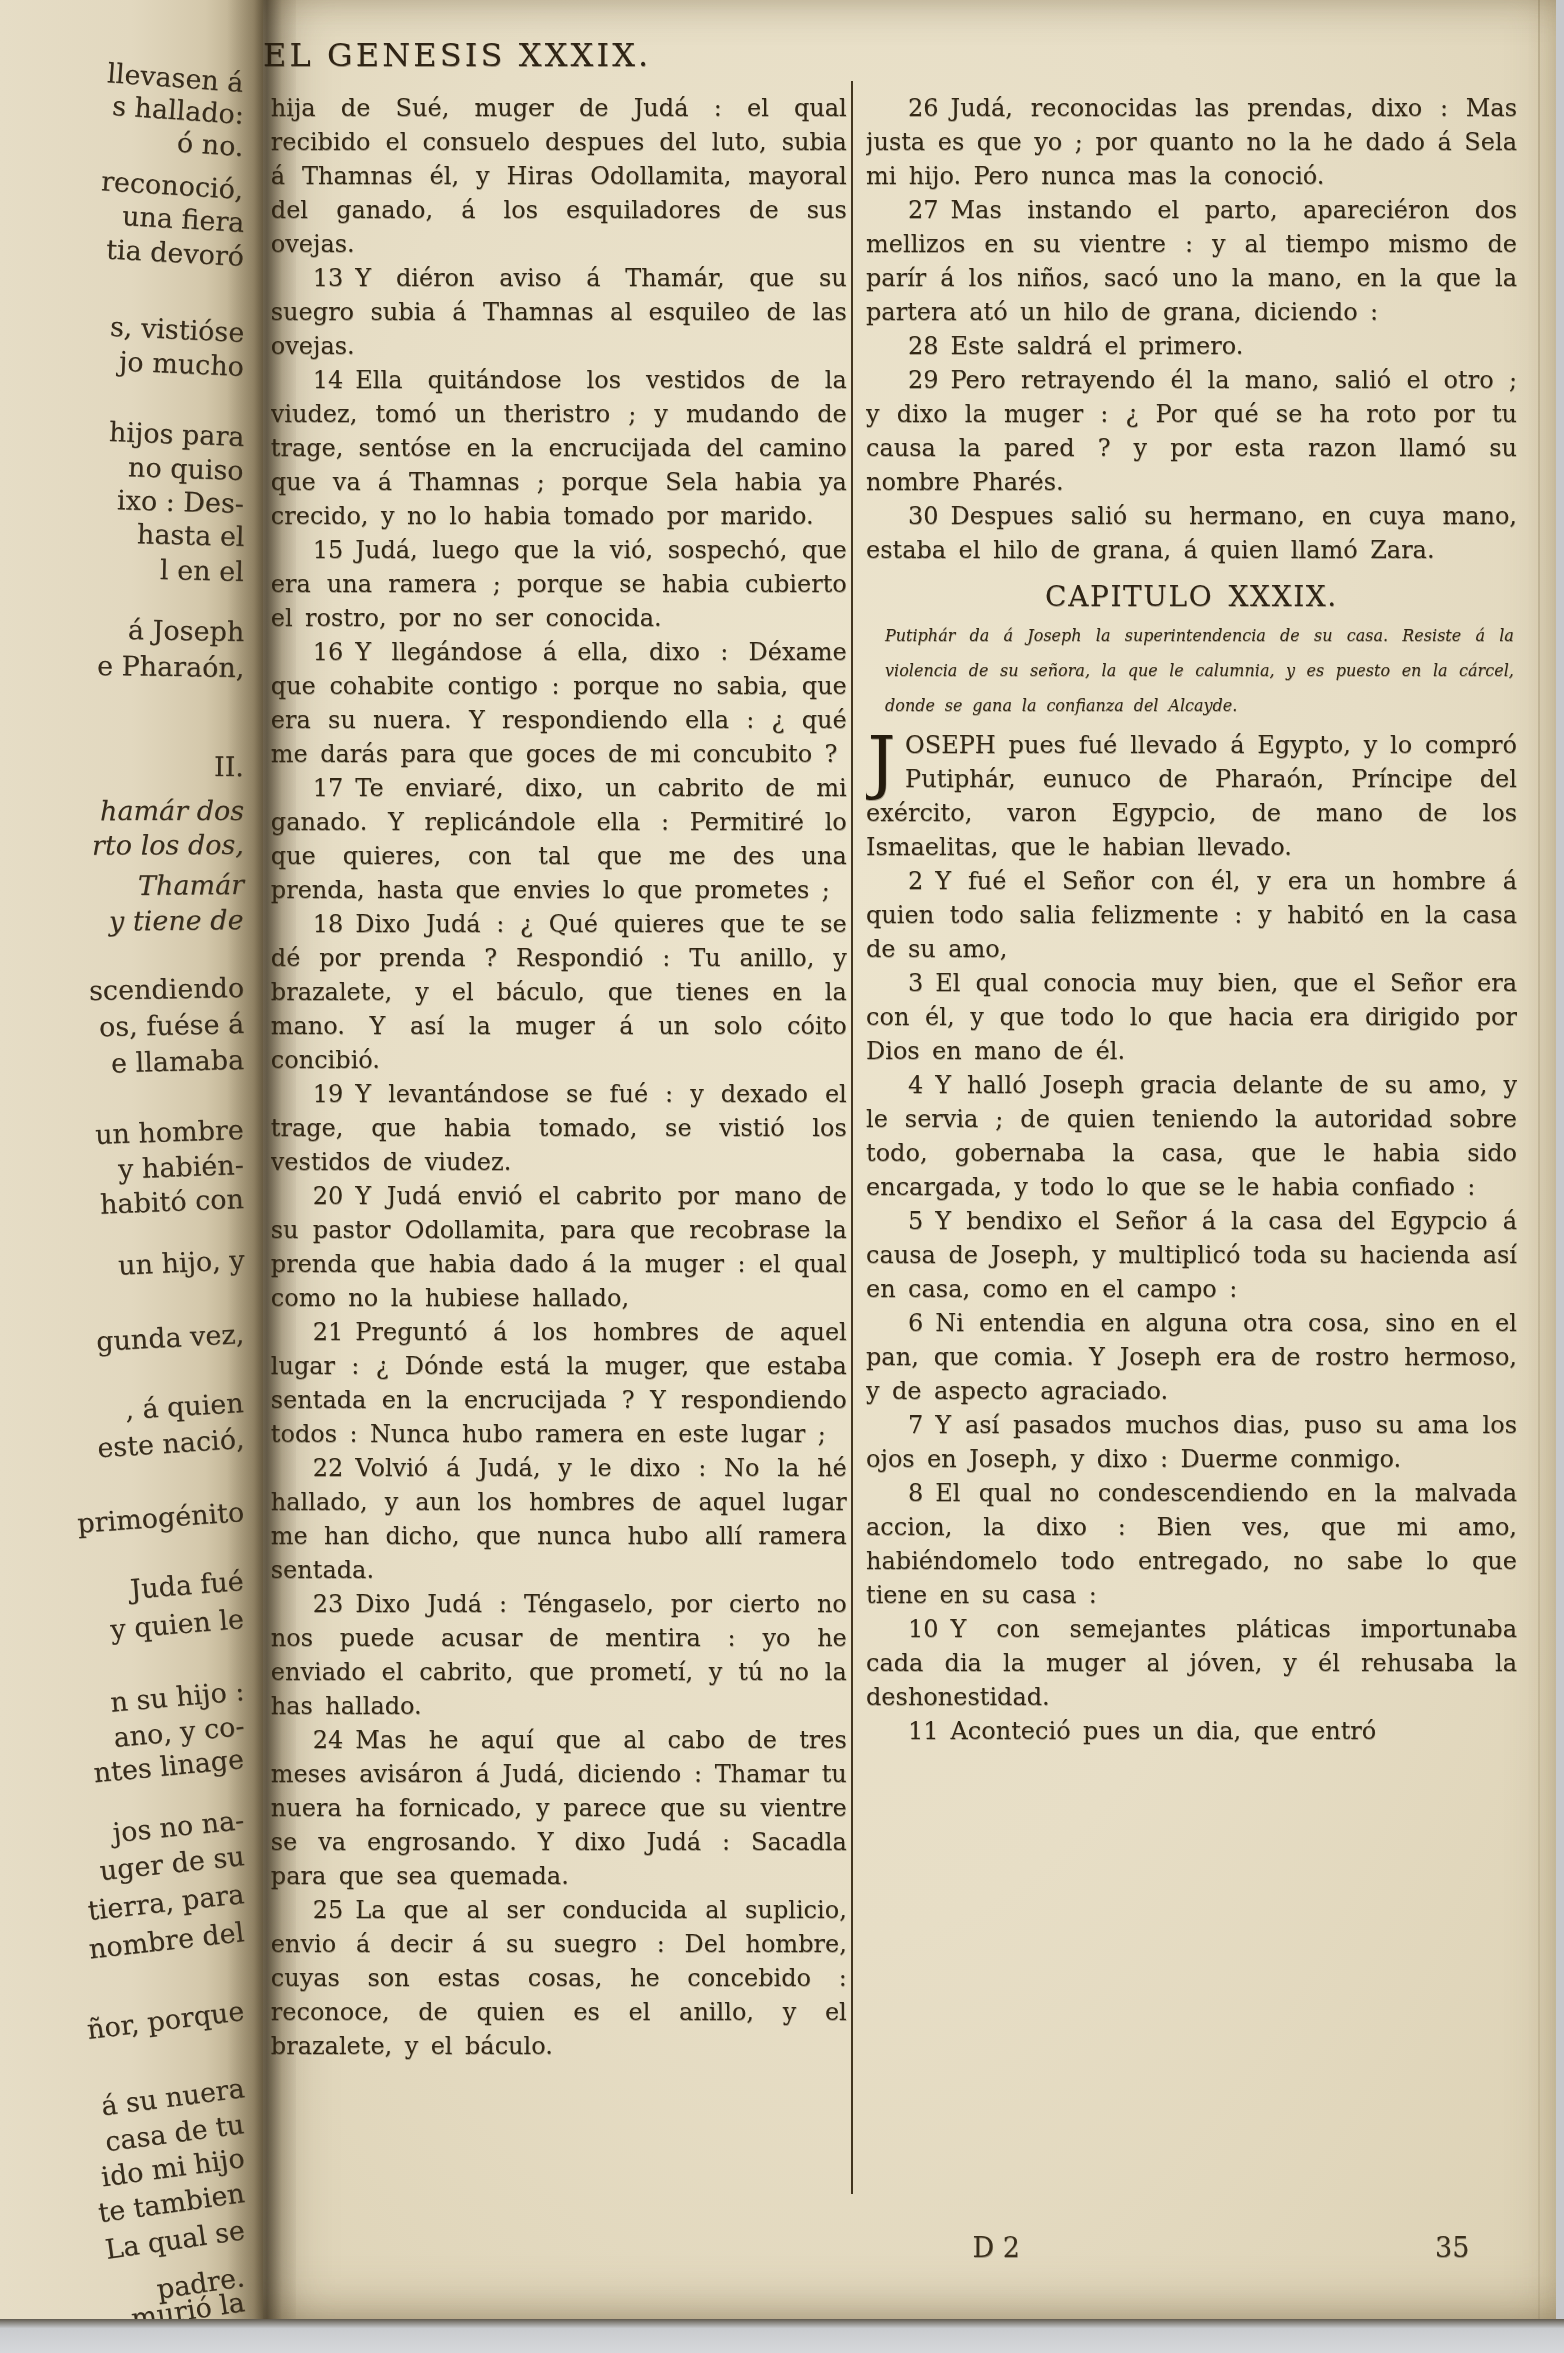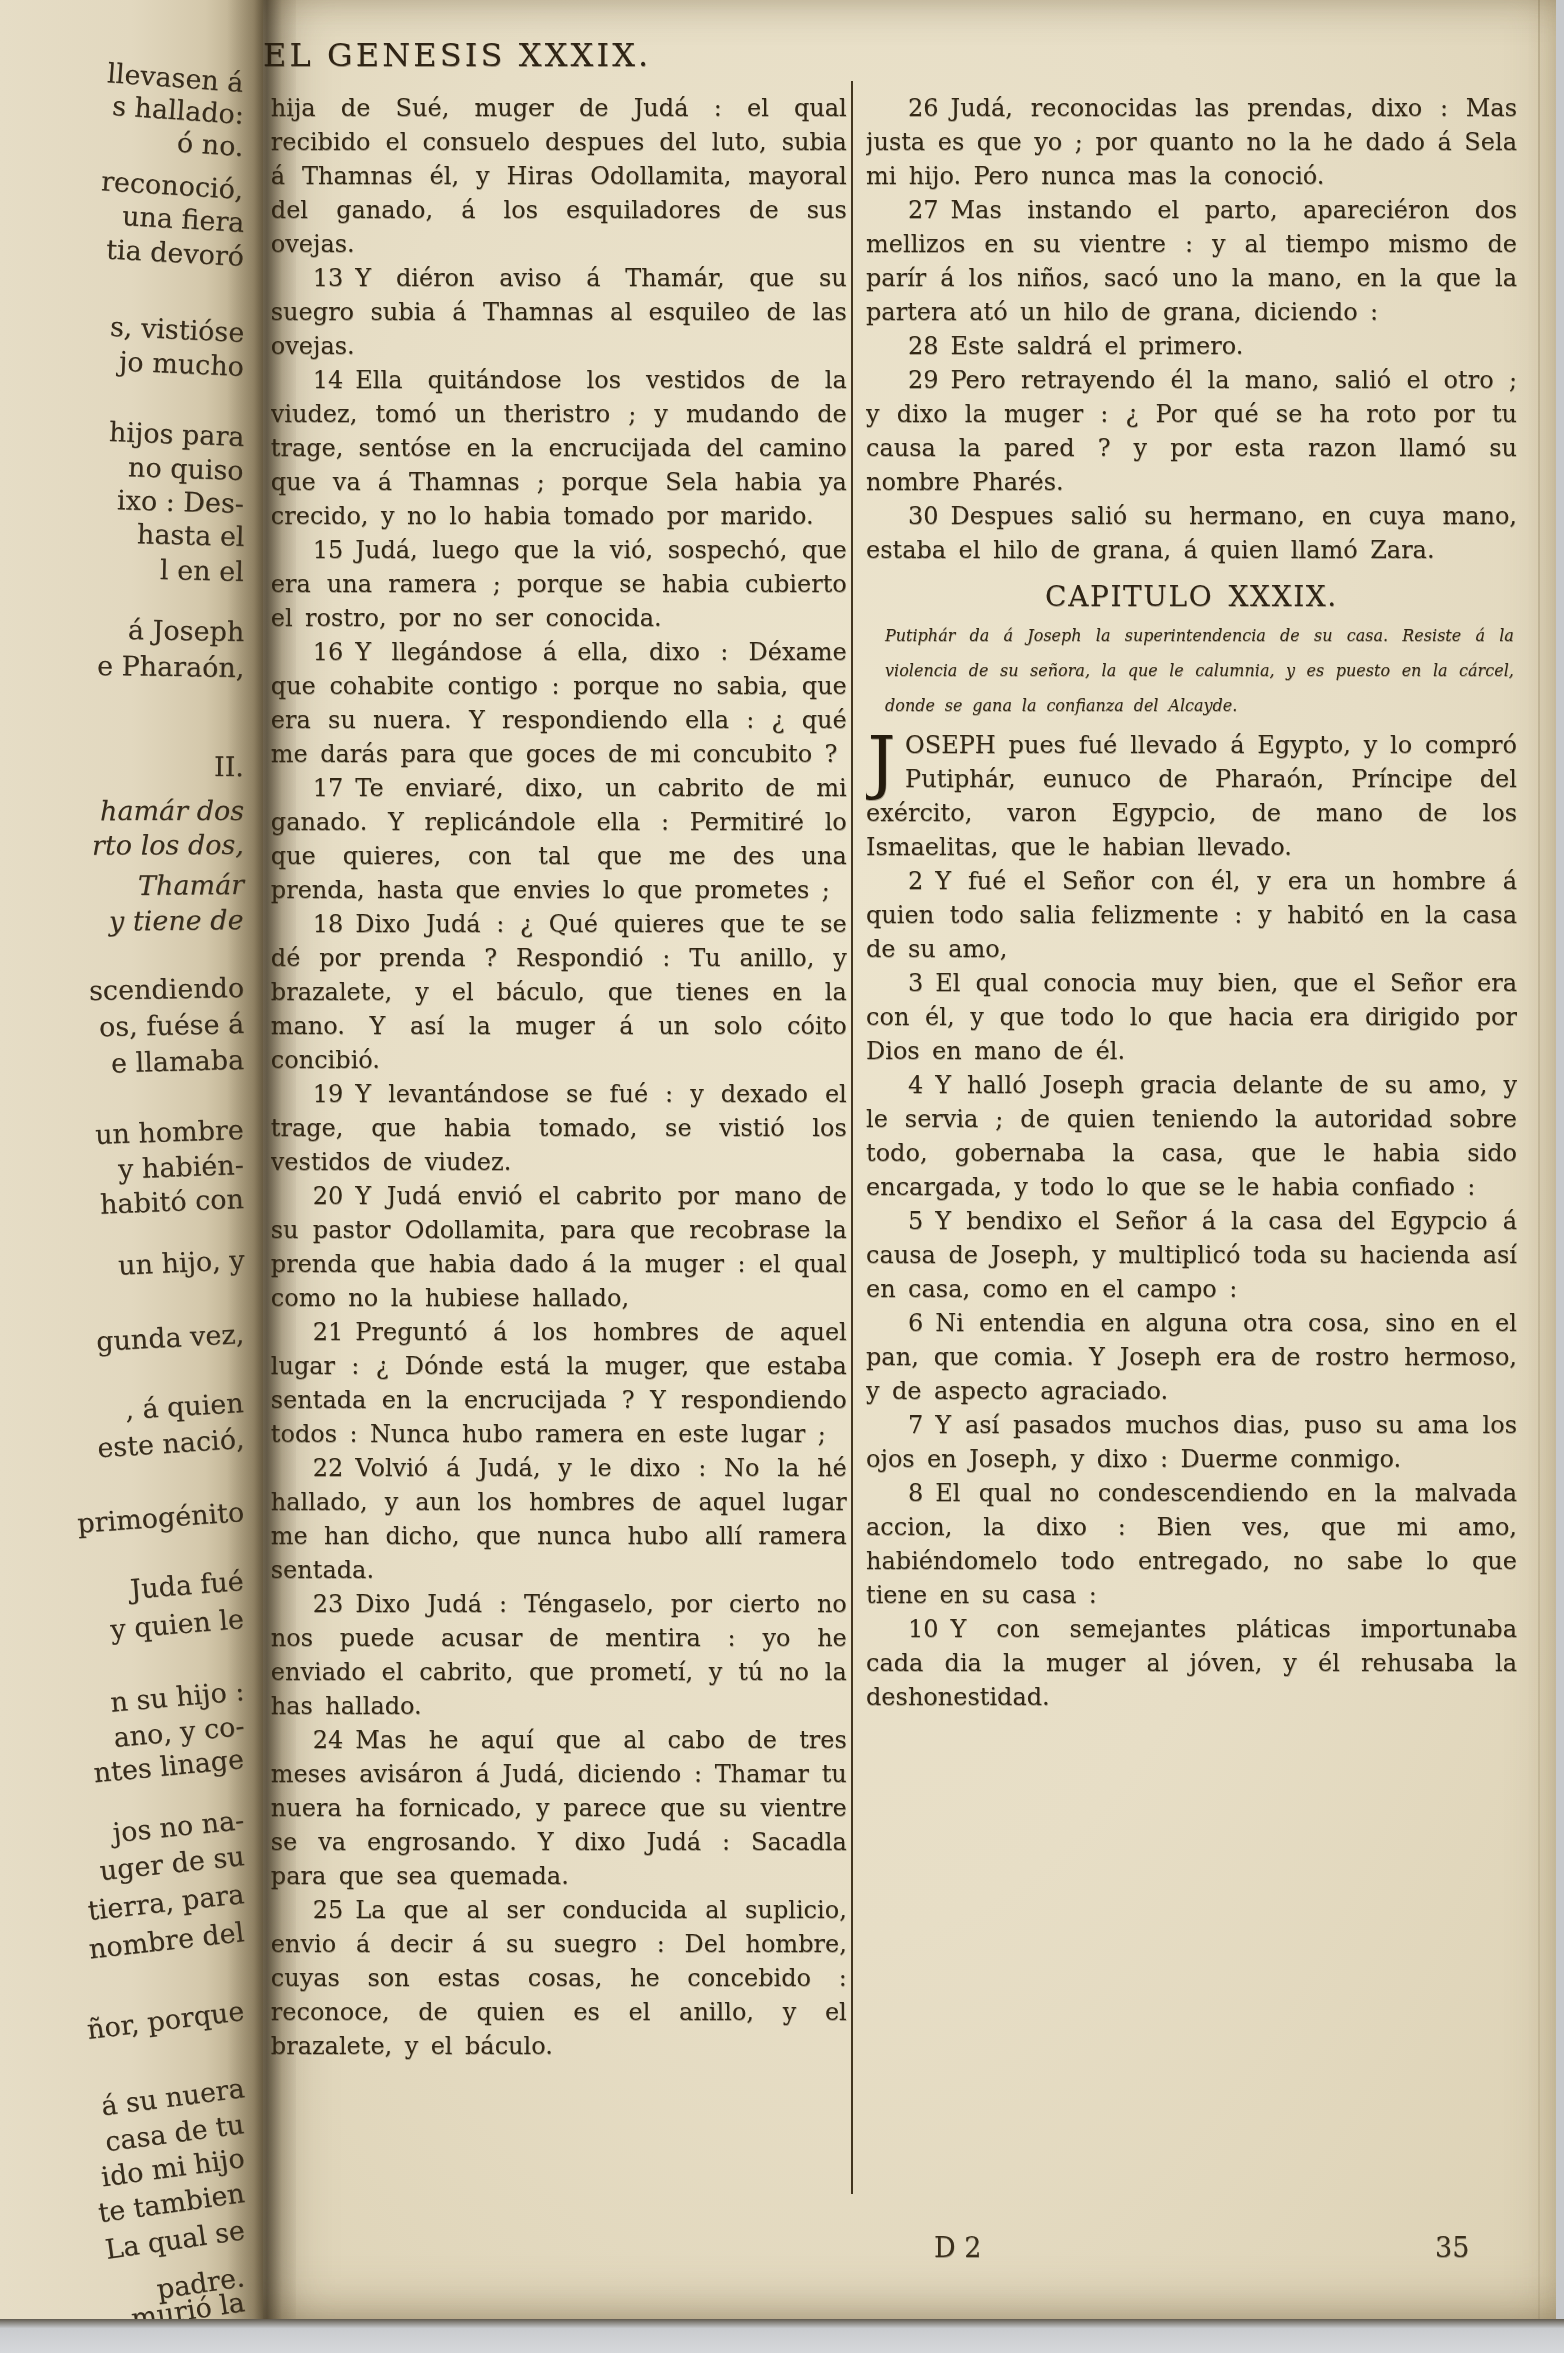--- a/index.html
+++ b/index.html
@@ -42,21 +42,21 @@
   .rule{position:absolute;left:588px;top:81px;width:2.3px;height:2113px;background:#41341e;}
 
   .verse{margin:0;text-indent:42px;}
   .verse.cont,.verse.initial{text-indent:0;}
   .dropcap{float:left;font-size:70px;line-height:56px;padding:6.3px 9.4px 0 1.6px;color:#241b0d;}
 
   .chap{margin:12.5px 0 4.7px;font-weight:normal;text-align:center;text-indent:0;
         font-size:28px;letter-spacing:1.6px;color:#2f2415;}
   .argument{margin:0 3.1px 4.7px 19px;font-style:italic;font-size:16px;line-height:35px;text-indent:0;}
 
-  .sig{position:absolute;left:671px;top:2232px;width:86px;text-align:left;
+  .sig{position:absolute;left:671px;top:2232px;width:86px;text-align:right;
        font-size:27px;color:#3a2f1c;text-shadow:0.3px 0.5px 0.5px rgba(43,33,18,0.35);}
   .pagenum{position:absolute;left:1172px;top:2232px;font-size:27px;color:#3a2f1c;
        text-shadow:0.3px 0.5px 0.5px rgba(43,33,18,0.35);text-align:right;}
 
   
   .table-edge{position:absolute;left:0;top:2319px;width:1565px;height:34px;
     background:linear-gradient(180deg,#5f594d 0,#8d8a84 3.9px,#c9cbce 9.4px,#d6d8db 100%);}
 </style>
 </head>
 <body>
@@ -151,20 +151,21 @@
       <div id="r39">
           <p class="verse initial"><span class="dropcap">J</span><span>OSEPH pues fué llevado á Egypto, y lo compró Putiphár, eunuco de Pharaón, Príncipe del exército, varon Egypcio, de mano de los Ismaelitas, que le habian llevado.</span></p>
           <p class="verse"><span>2 Y fué el Señor con él, y era un hombre á quien todo salia felizmente : y habitó en la casa de su amo,</span></p>
           <p class="verse"><span>3 El qual conocia muy bien, que el Señor era con él, y que todo lo que hacia era dirigido por Dios en mano de él.</span></p>
           <p class="verse"><span>4 Y halló Joseph gracia delante de su amo, y le servia ; de quien teniendo la autoridad sobre todo, gobernaba la casa, que le habia sido encargada, y todo lo que se le habia confiado :</span></p>
           <p class="verse"><span>5 Y bendixo el Señor á la casa del Egypcio á causa de Joseph, y multiplicó toda su hacienda así en casa, como en el campo :</span></p>
           <p class="verse"><span>6 Ni entendia en alguna otra cosa, sino en el pan, que comia. Y Joseph era de rostro hermoso, y de aspecto agraciado.</span></p>
           <p class="verse"><span>7 Y así pasados muchos dias, puso su ama los ojos en Joseph, y dixo : Duerme conmigo.</span></p>
           <p class="verse"><span>8 El qual no condescendiendo en la malvada accion, la dixo : Bien ves, que mi amo, habiéndomelo todo entregado, no sabe lo que tiene en su casa :</span></p>
           <p class="verse"><span>10 Y con semejantes pláticas importunaba cada dia la muger al jóven, y él rehusaba la deshonestidad.</span></p>
+          <p class="verse"><span>11 Aconteció pues un dia, que entró</span></p>
         </div>
     </div>
 
     <div class="sig">D 2</div>
     <div class="pagenum">35</div>
   </div>
 
   <div class="table-edge"></div>
 </div>
 

